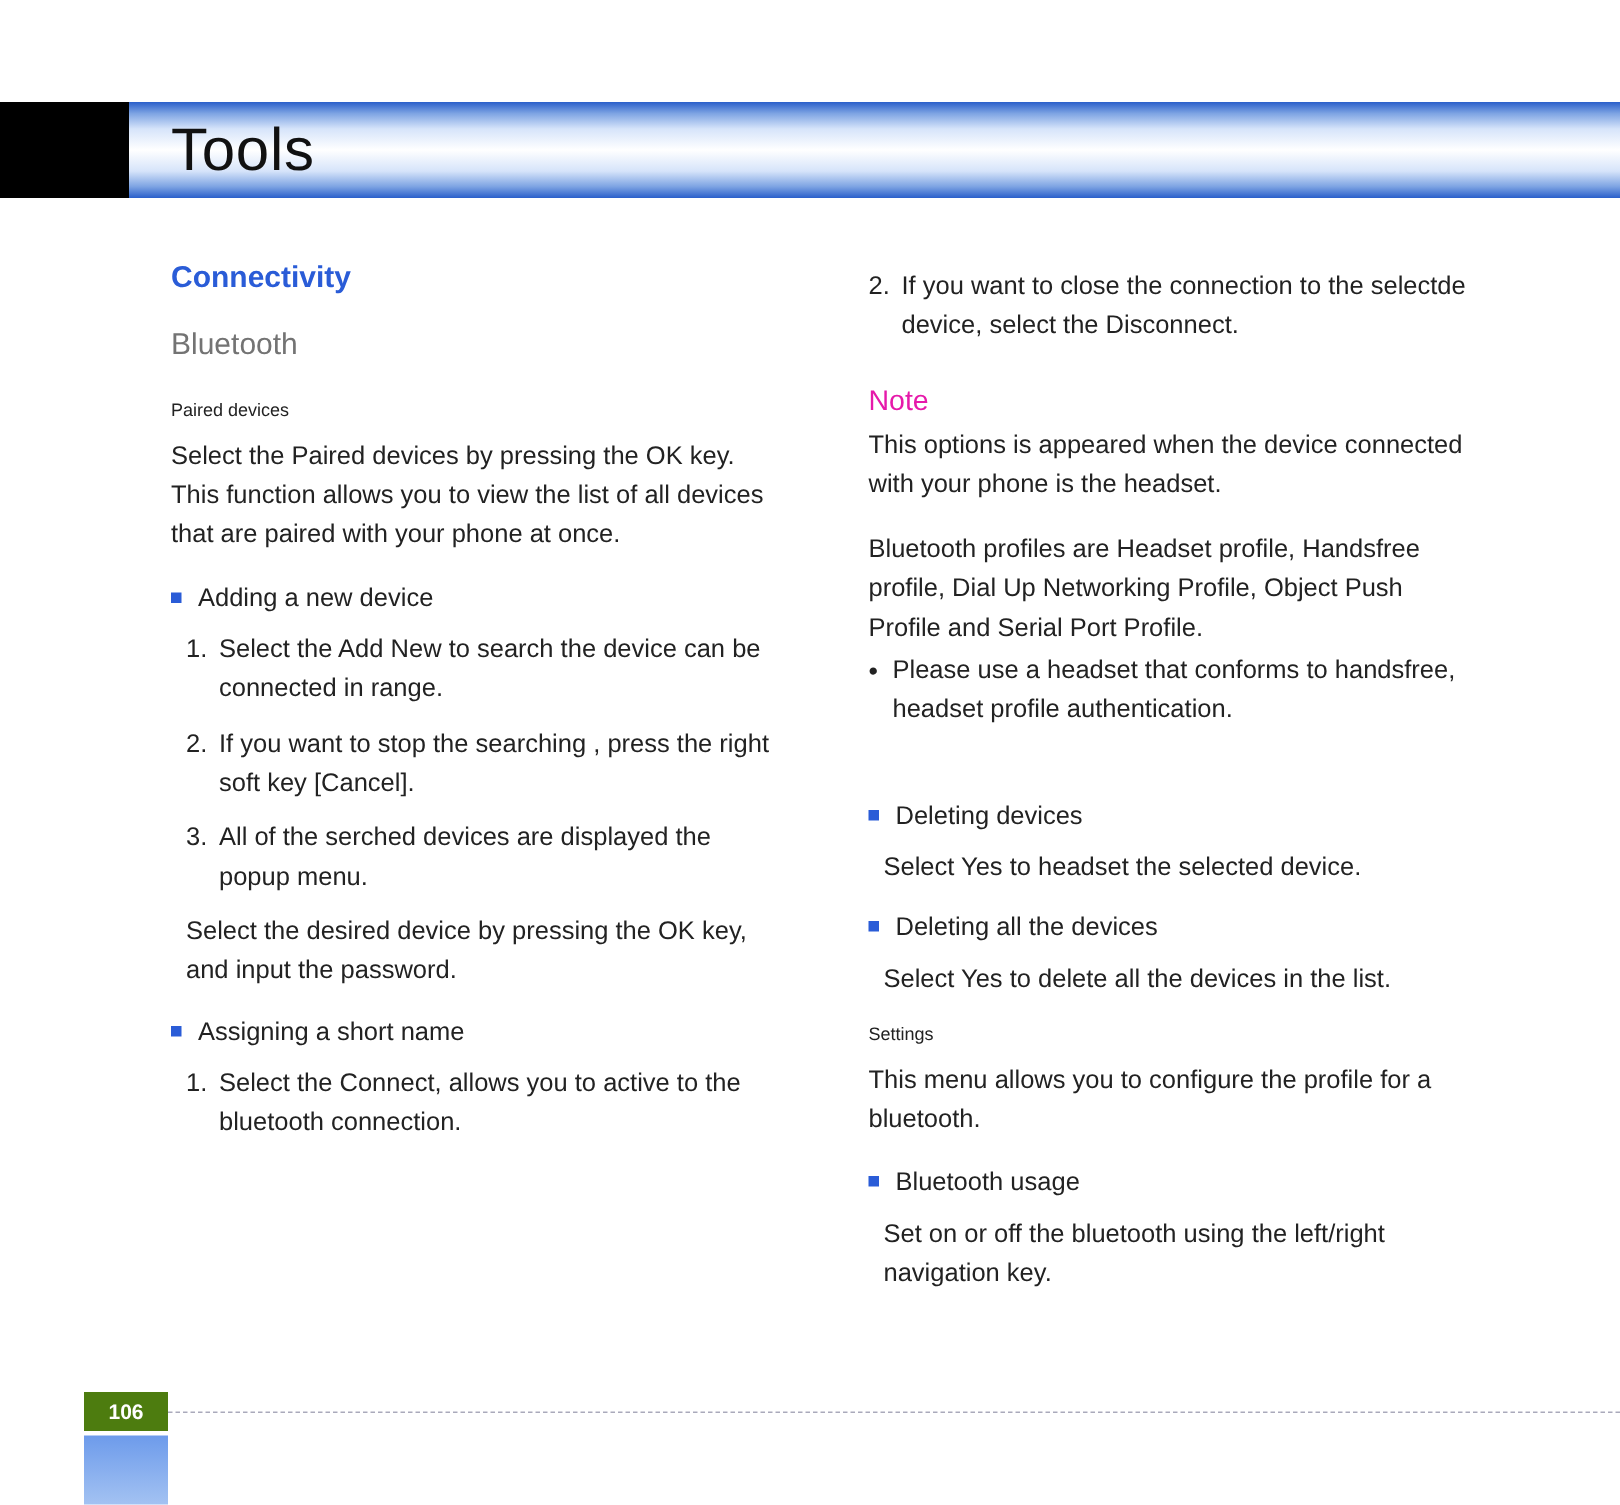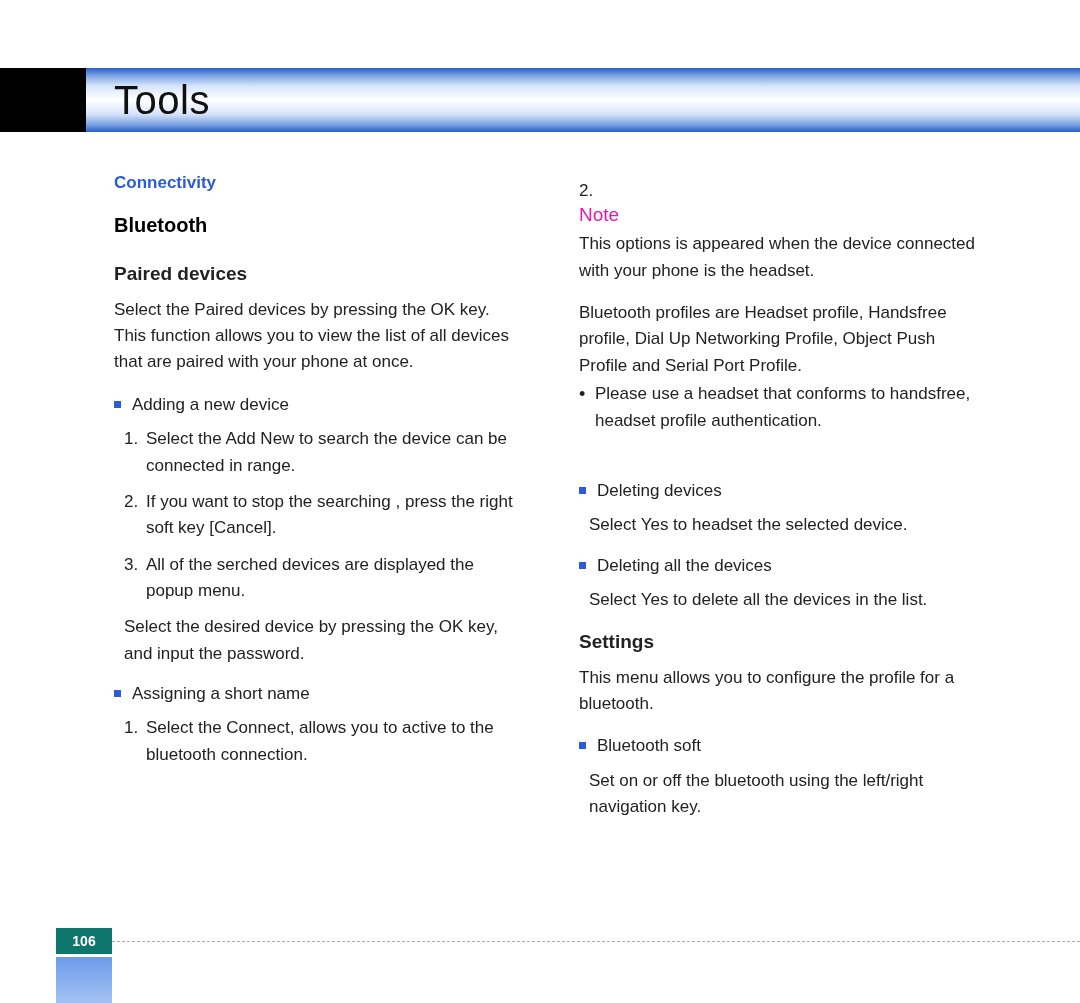--- a/index.html
+++ b/index.html
@@ -56,33 +56,33 @@
     gap: 60px;
   }
   .col {
     width: 405px;
     font-size: 17px;
     line-height: 1.55;
     color: #222;
   }
   .h-section {
     color: #2a5cd7;
-    font-size: 17px;
+    font-size: 20px;
     font-weight: 700;
     margin-bottom: 14px;
   }
   .h-sub {
-    color: #000000;
+    color: #737373;
     font-size: 20px;
-    font-weight: 700;
+    font-weight: 400;
     margin-bottom: 18px;
   }
   .h-bold {
-    font-weight: 700;
-    font-size: 19px;
+    font-weight: 400;
+    font-size: 12px;
     margin-bottom: 8px;
   }
   .para {
     margin-bottom: 16px;
   }
   .square-item {
     position: relative;
     padding-left: 18px;
     margin-bottom: 8px;
   }
@@ -134,21 +134,21 @@
     top: 928px;
     width: 1080px;
     height: 30px;
   }
   .page-num-box {
     position: absolute;
     left: 56px;
     top: 0;
     width: 56px;
     height: 26px;
-    background: #0f766e;
+    background: #4d7c0f;
     color: #fff;
     font-size: 14px;
     font-weight: 700;
     display: flex;
     align-items: center;
     justify-content: center;
   }
   .dash-line {
     position: absolute;
     left: 112px;
@@ -195,21 +195,21 @@
 
     <div class="square-item">
       <span>Assigning a short name</span>
     </div>
 
     <div class="num-item"><span class="num">1.</span><span>Select the Connect, allows you to active to the bluetooth connection.</span></div>
   </div>
 
   <div class="col">
     <div class="spacer-top"></div>
-    <div class="num-item" style="margin-left:0"><span class="num">2.</span></div>
+    <div class="num-item" style="margin-left:0"><span class="num">2.</span><span>If you want to close the connection to the selectde device, select the Disconnect.</span></div>
 
     <div class="note-head">Note</div>
     <div class="para">This options is appeared when the device connected with your phone is the headset.</div>
     <div class="para" style="margin-bottom:2px">Bluetooth profiles are Headset profile, Handsfree profile, Dial Up Networking Profile, Object Push Profile and Serial Port Profile.</div>
     <div class="big-bullet">
       <span>Please use a headset that conforms to handsfree, headset profile authentication.</span>
     </div>
 
     <div style="height:18px"></div>
 
@@ -220,21 +220,21 @@
 
     <div class="square-item">
       <span>Deleting all the devices</span>
     </div>
     <div class="sub-para">Select Yes to delete all the devices in the list.</div>
 
     <div class="h-bold">Settings</div>
     <div class="para">This menu allows you to configure the profile for a bluetooth.</div>
 
     <div class="square-item">
-      <span>Bluetooth soft</span>
+      <span>Bluetooth usage</span>
     </div>
     <div class="sub-para">Set on or off the bluetooth using the left/right navigation key.</div>
   </div>
 
 </div>
 
 <div class="page-foot">
   <div class="page-num-box">106</div>
   <div class="dash-line"></div>
 </div>

